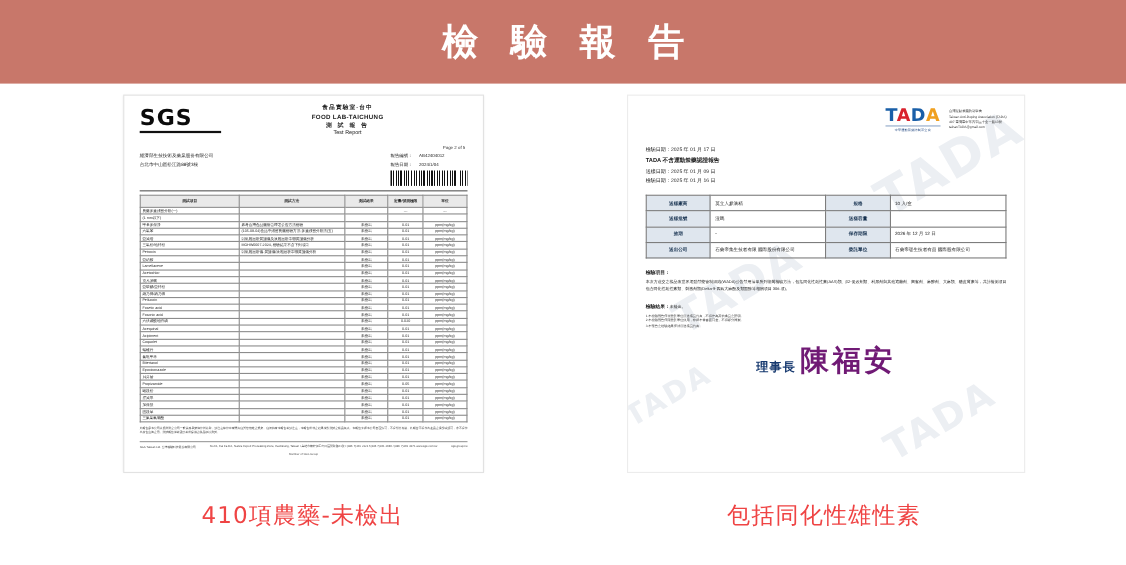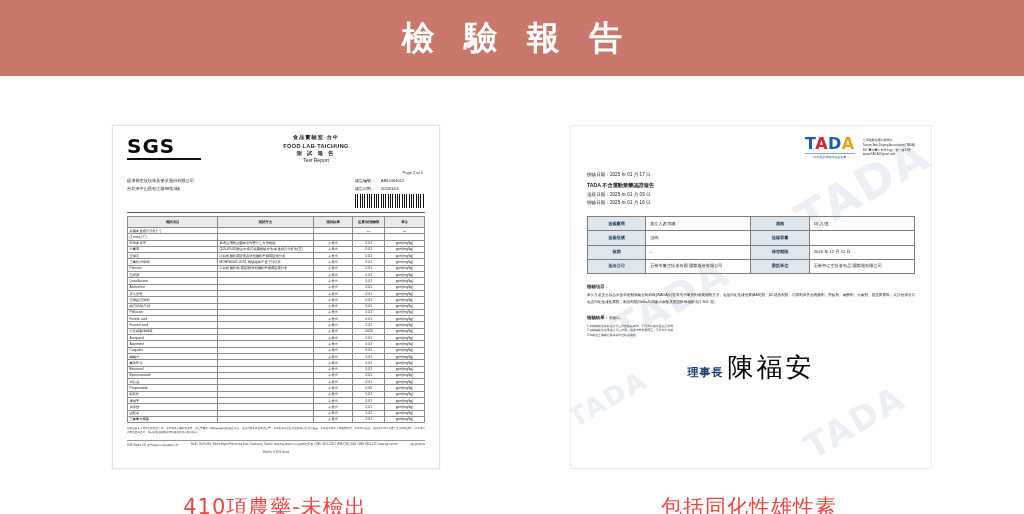--- a/index.html
+++ b/index.html
@@ -39,21 +39,20 @@
     font-family: "DejaVu Sans", "Liberation Sans", sans-serif;
   }
 
   
   .docs-row {
     position: absolute;
     left: 0;
     top: 76px;
     width: 1024px;
     height: 370px;
-    margin-top: 39px;
   }
   .doc-col {
     position: absolute;
     top: 0;
     width: 430px;
     height: 438px;
   }
   .doc-col.left  { left: 60px; }
   .doc-col.right { left: 534px; }
 
@@ -314,22 +313,22 @@
   .sign-label {
     font-family: "DejaVu Serif", "Liberation Serif", serif;
     font-size: 11px;
     color: #16396f;
     font-weight: bold;
     letter-spacing: 1px;
   }
   .sign-name {
     font-family: "DejaVu Serif", "Liberation Serif", serif;
     font-size: 26px;
-    color: #000000;
-    font-weight: normal;
+    color: #701a75;
+    font-weight: bold;
     letter-spacing: 3px;
     line-height: 1;
   }
 </style>
 </head>
 <body>
 
 <div class="slide">
 
   <div class="header-band">

